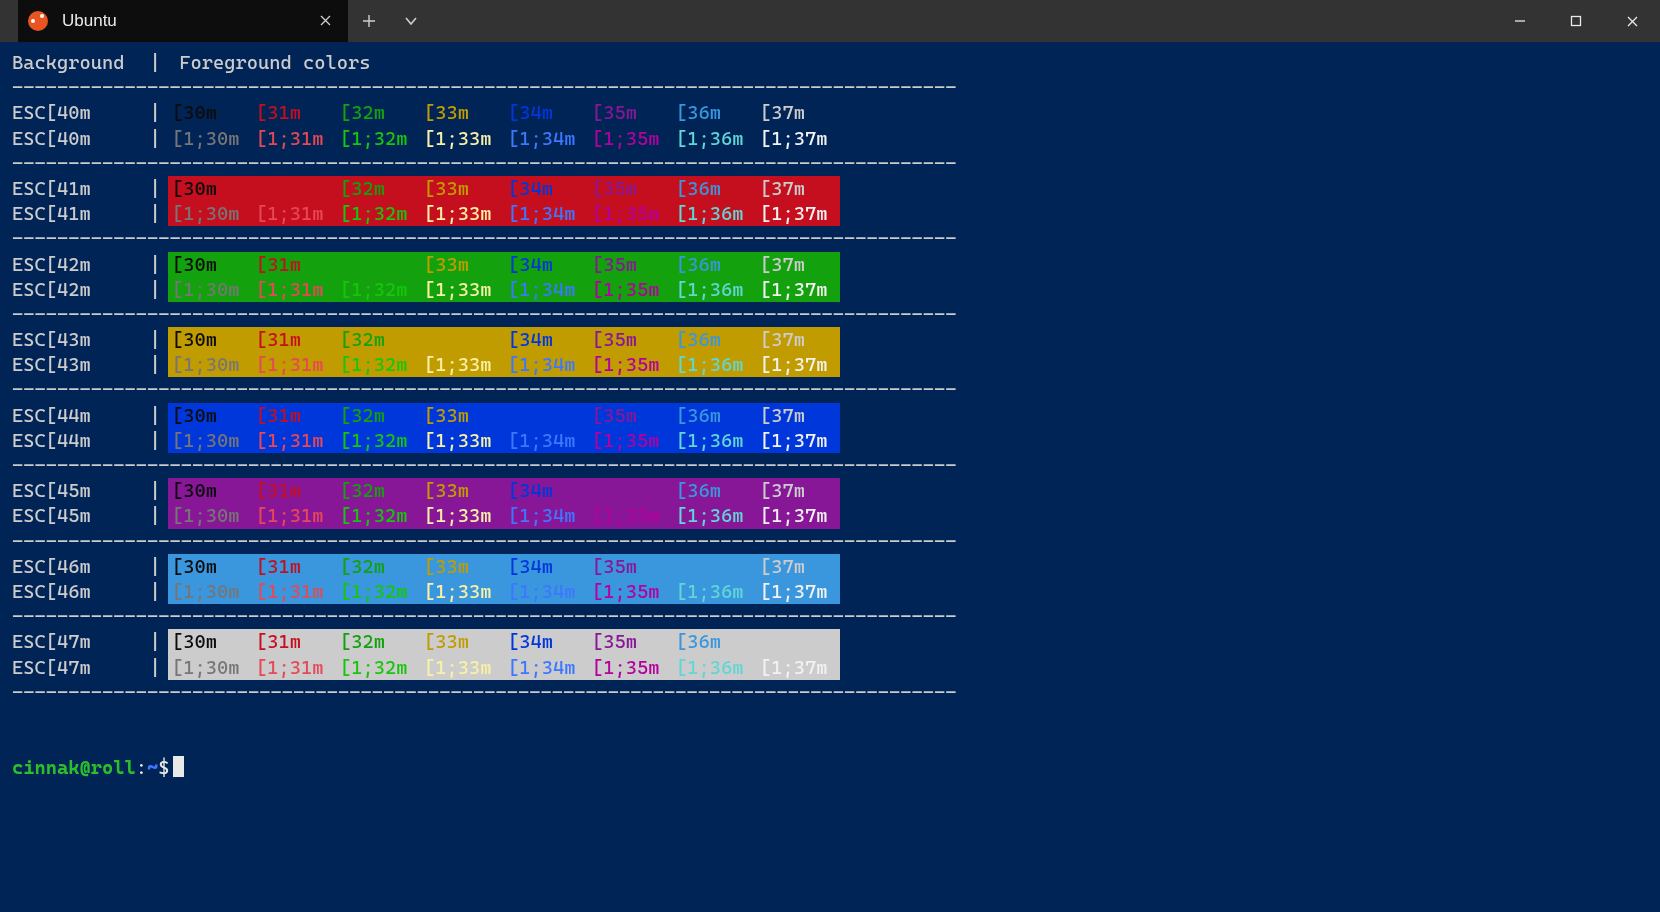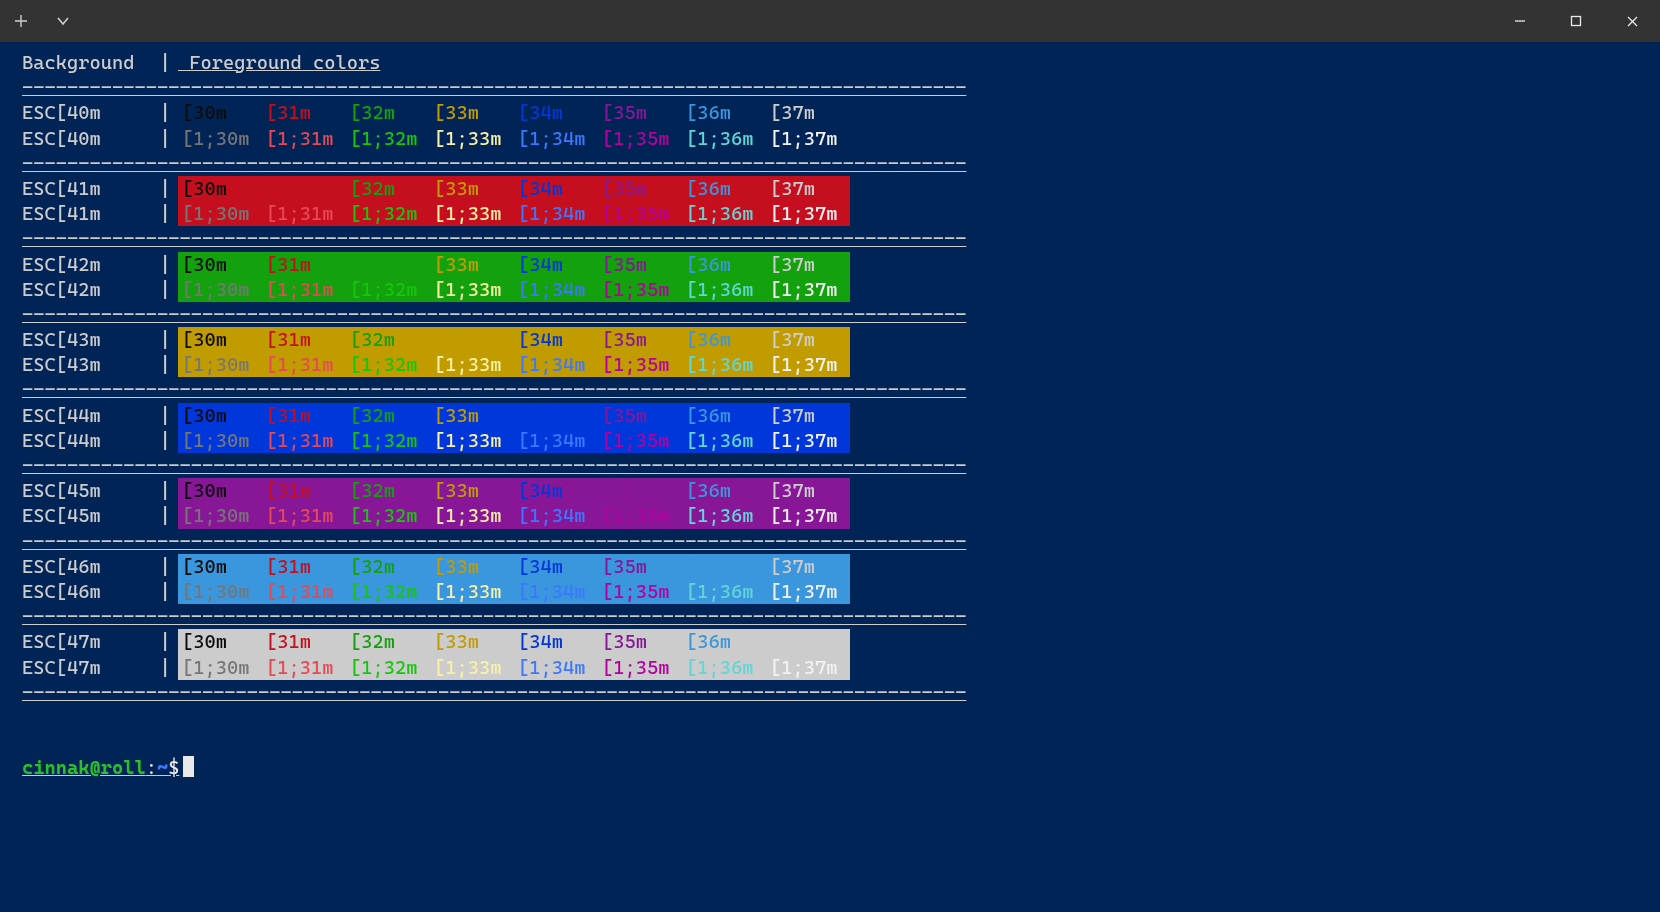--- a/index.html
+++ b/index.html
@@ -73,27 +73,26 @@
   .win-btn {
     width: 56px;
     height: 42px;
     display:flex;
     align-items:center;
     justify-content:center;
     color: #e9e9e9;
   }
 
   .term {
-    padding: 8px 22px;
+    padding: 8px 12px;
     font-size: 19.2px;
     line-height: 25.2px;
     white-space: pre;
     color: #cccccc;
     letter-spacing: 0;
-    text-decoration: underline;
   }
   .row { height: 25.2px; }
   .cell {
     display: inline-block;
     width: 84px;
     padding-left: 4px;
     box-sizing: border-box;
   }
   .label {
     display:inline-block;
@@ -122,20 +121,29 @@
     height: 21px;
     background: #e9e9e9;
     vertical-align: -3px;
     margin-left: 4px;
   }
 </style>
 </head>
 <body>
 
 <div class="titlebar">
+  <div class="tab">
+    <span class="logo"></span>
+    <span class="title">Ubuntu</span>
+    <span class="close">
+      <svg width="11" height="11" viewBox="0 0 11 11">
+          <path d="M1 1 L10 10 M10 1 L1 10" stroke="#cfcfcf" stroke-width="1.3"></path>
+        </svg>
+    </span>
+  </div>
   <div class="tb-btn">
     <svg width="14" height="14" viewBox="0 0 14 14">
         <path d="M7 1 V13 M1 7 H13" stroke="#cfcfcf" stroke-width="1.4"></path>
       </svg>
   </div>
   <div class="tb-btn">
     <svg width="14" height="14" viewBox="0 0 14 14">
         <path d="M2 4 L7 10 L12 4" stroke="#cfcfcf" stroke-width="1.6" fill="none"></path>
       </svg>
   </div>

